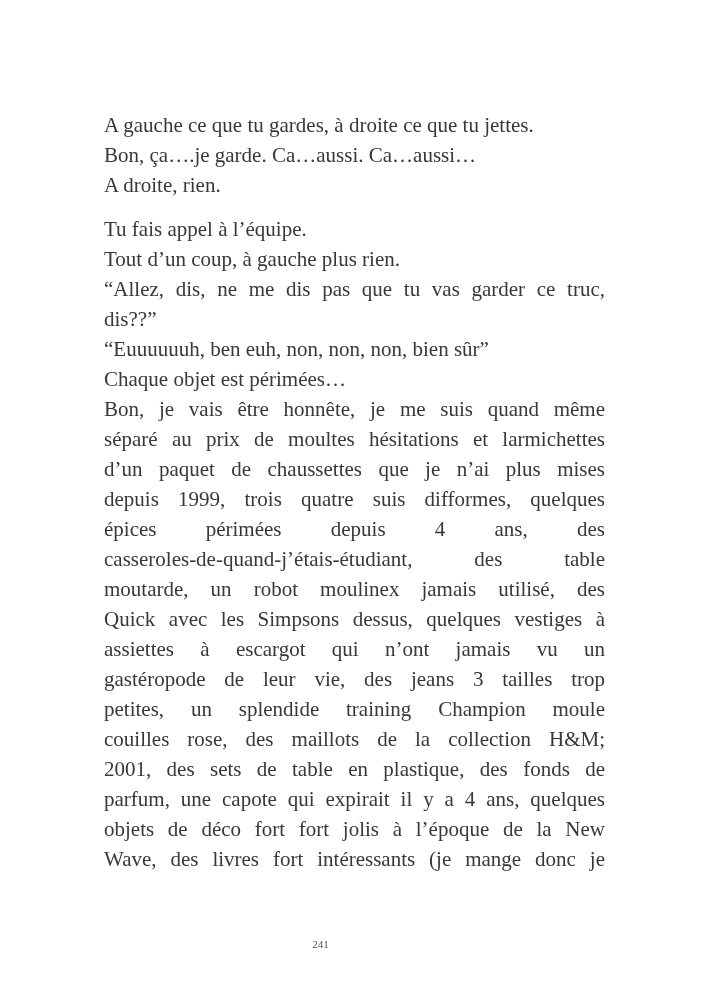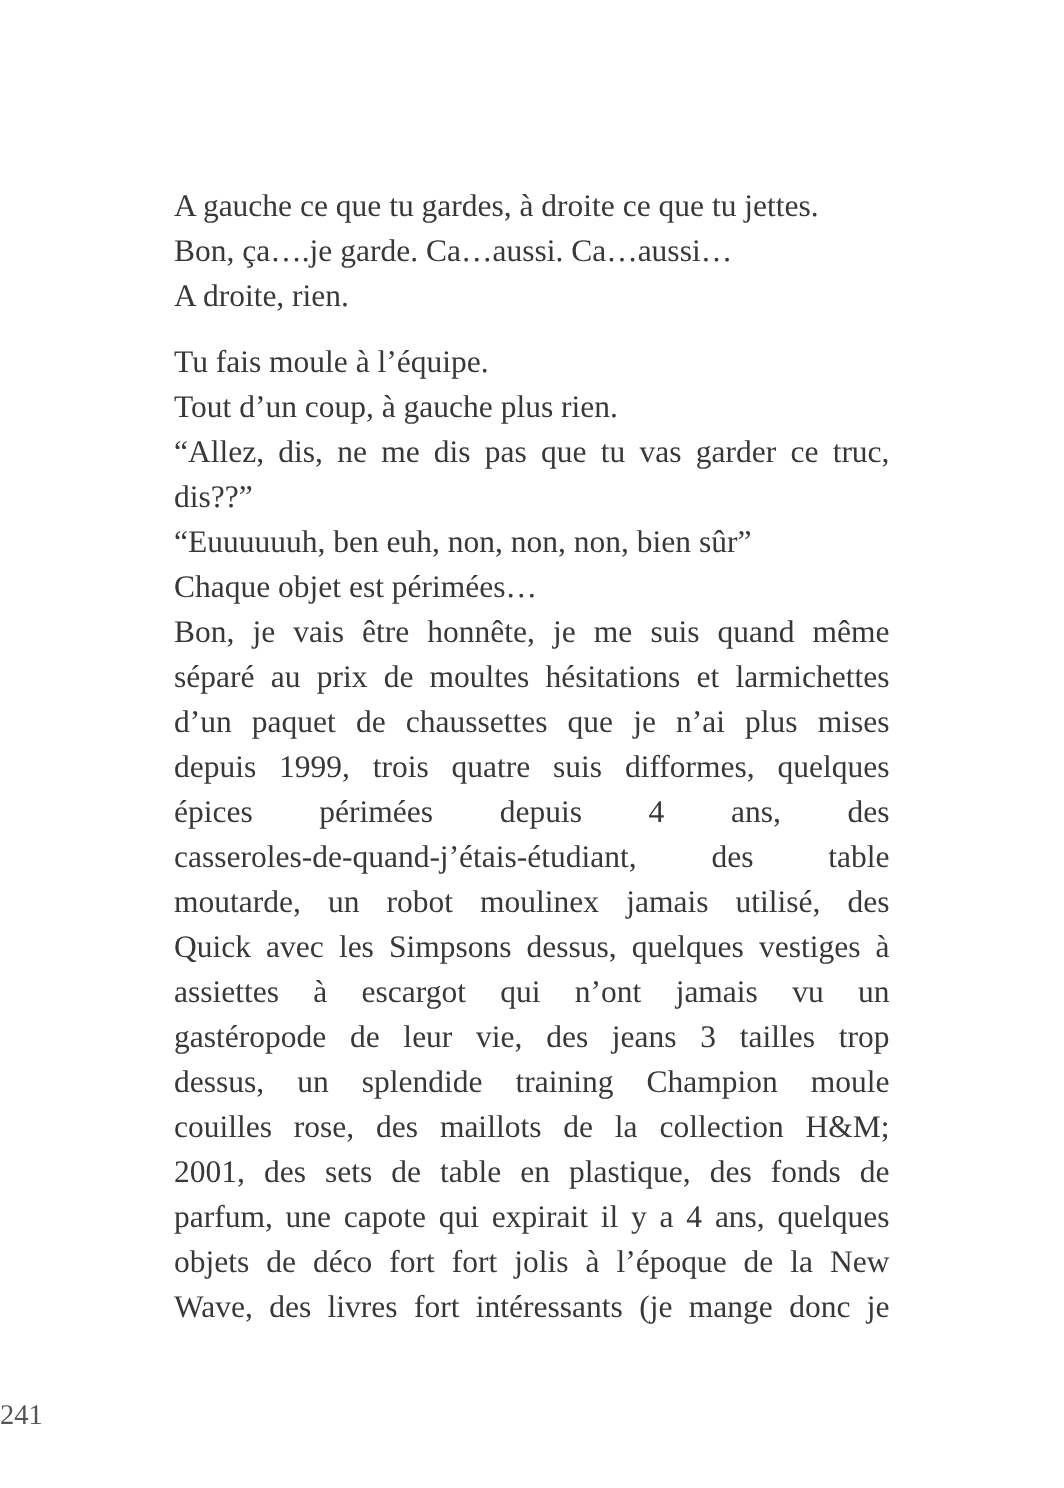--- a/index.html
+++ b/index.html
@@ -20,72 +20,72 @@
   }
   .page-content {
     position: absolute;
     left: 104px;
     top: 110px;
     width: 501px;
     font-size: 21px;
     line-height: 30px;
     color: #383838;
   }
-  .para { margin: 12px; }
+  .para { margin: 0; }
   .para + .para { margin-top: 14px; }
   .line {
     white-space: normal;
   }
   
   .jl {
     text-align: justify;
     text-align-last: justify;
   }
   .page-number {
     position: absolute;
     top: 937px;
     left: 0;
     width: 641px;
-    text-align: left;
-    font-size: 19px;
+    text-align: center;
+    font-size: 11px;
     line-height: 14px;
     color: #555555;
   }
 </style>
 </head>
 <body>
 
 <div class="page">
 
   <div class="page-content">
 
     <div class="para">
       <div class="line">A gauche ce que tu gardes, à droite ce que tu jettes.</div>
       <div class="line">Bon, ça….je garde. Ca…aussi. Ca…aussi…</div>
       <div class="line">A droite, rien.</div>
     </div>
 
     <div class="para">
-      <div class="line">Tu fais moule à l’équipe.</div>
+      <div class="line">Tu fais appel à l’équipe.</div>
       <div class="line">Tout d’un coup, à gauche plus rien.</div>
       <div class="line jl">“Allez, dis, ne me dis pas que tu vas garder ce truc,</div>
       <div class="line">dis??”</div>
       <div class="line">“Euuuuuuh, ben euh, non, non, non, bien sûr”</div>
       <div class="line">Chaque objet est périmées…</div>
       <div class="line jl">Bon, je vais être honnête, je me suis quand même</div>
       <div class="line jl">séparé au prix de moultes hésitations et larmichettes</div>
       <div class="line jl">d’un paquet de chaussettes que je n’ai plus mises</div>
       <div class="line jl">depuis 1999, trois quatre suis difformes, quelques</div>
       <div class="line jl">épices périmées depuis 4 ans, des</div>
       <div class="line jl">casseroles-de-quand-j’étais-étudiant, des table</div>
       <div class="line jl">moutarde, un robot moulinex jamais utilisé, des</div>
       <div class="line jl">Quick avec les Simpsons dessus, quelques vestiges à</div>
       <div class="line jl">assiettes à escargot qui n’ont jamais vu un</div>
       <div class="line jl">gastéropode de leur vie, des jeans 3 tailles trop</div>
-      <div class="line jl">dessus, un splendide training Champion moule</div>
+      <div class="line jl">petites, un splendide training Champion moule</div>
       <div class="line jl">couilles rose, des maillots de la collection H&amp;M;</div>
       <div class="line jl">2001, des sets de table en plastique, des fonds de</div>
       <div class="line jl">parfum, une capote qui expirait il y a 4 ans, quelques</div>
       <div class="line jl">objets de déco fort fort jolis à l’époque de la New</div>
       <div class="line jl">Wave, des livres fort intéressants (je mange donc je</div>
     </div>
 
   </div>
 
   <div class="page-number">241</div>

